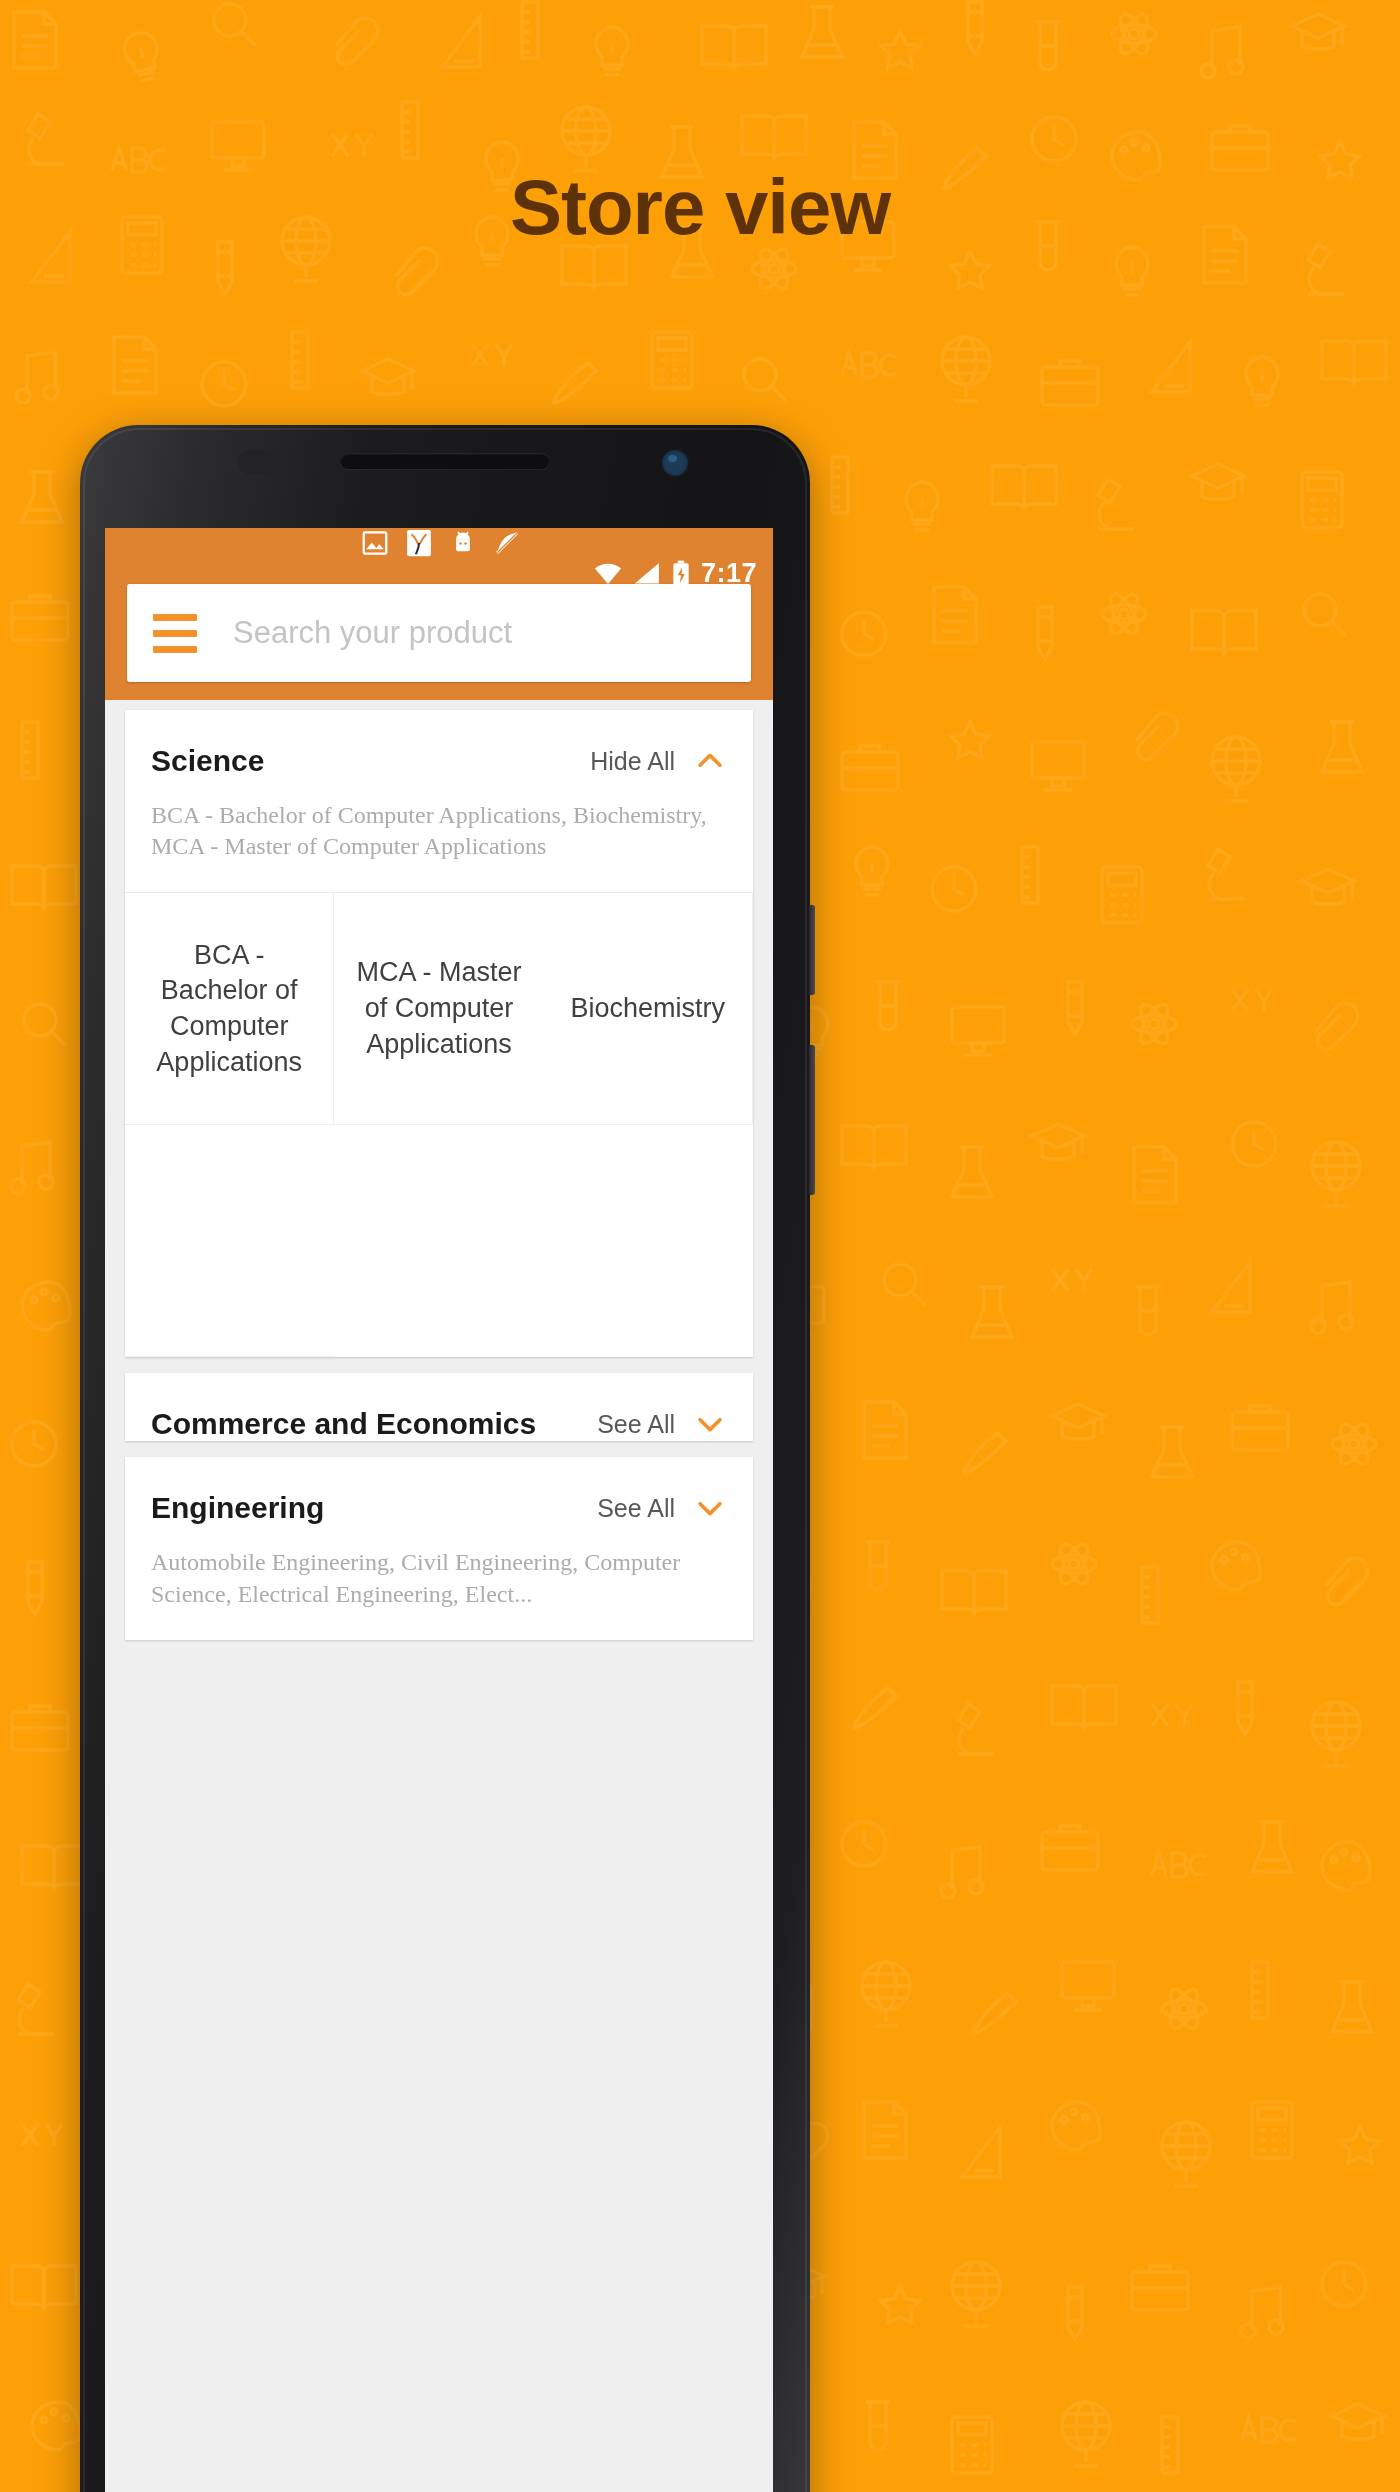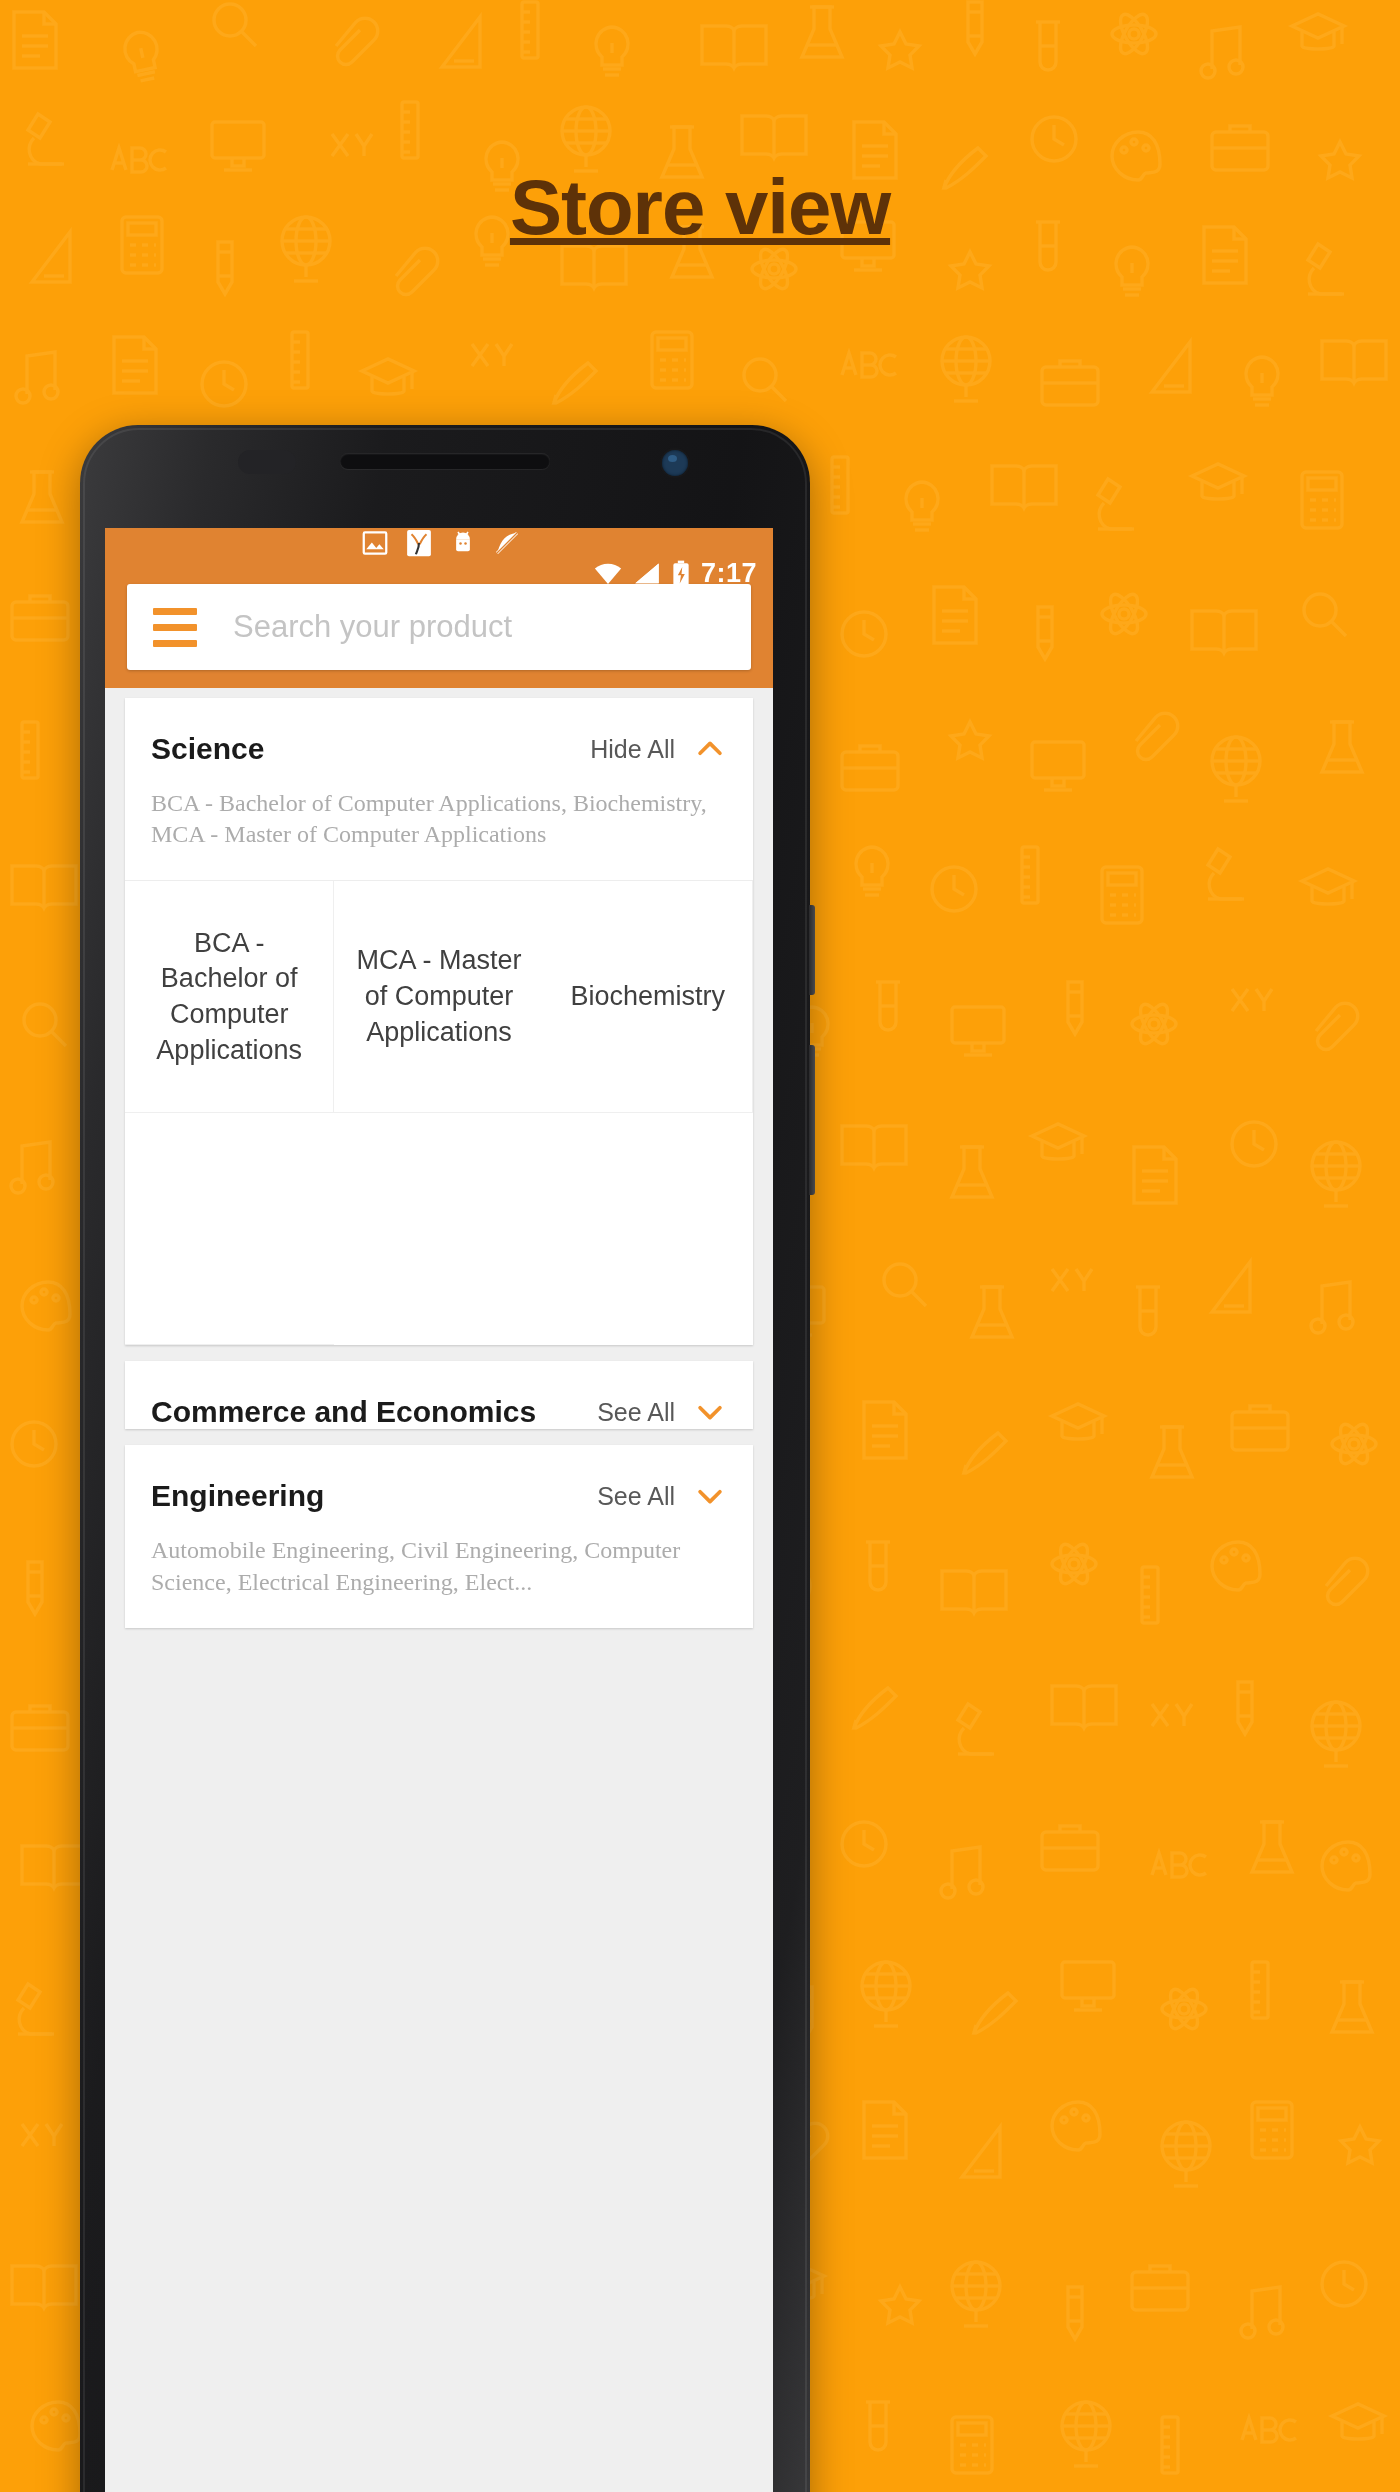--- a/index.html
+++ b/index.html
@@ -19,21 +19,20 @@
 
   
   .banner-title{
     position:absolute;top:168px;left:0;width:1400px;
     text-align:center;
     font-size:78px;font-weight:bold;
     color:#5E3208;
     letter-spacing:-1px;
     line-height:1;
     z-index:5;
-    text-decoration:underline;
   }
 
   
   .phone{
     position:absolute;
     left:80px;top:425px;
     width:730px;height:2130px;
     z-index:6;
   }
   .phone-body{
@@ -96,21 +95,21 @@
   .sb-right{margin-left:auto;display:flex;align-items:center;gap:10px;}
   .sb-time{font-size:27px;font-weight:bold;color:#fff;letter-spacing:.5px;}
   .sb-icon{display:block;}
 
   
   .toolbar{
     background:#E08331;
     padding:8px 22px 18px 22px;
   }
   .searchbar{
-    background:#fff;height:86px;border-radius:3px;
+    background:#fff;height:98px;border-radius:3px;
     display:flex;align-items:center;
     box-shadow:0 1px 3px rgba(0,0,0,.22);
     padding:0 26px;
   }
   .hamburger{width:44px;display:flex;flex-direction:column;gap:9px;flex:0 0 auto;cursor:pointer;}
   .hamburger span{display:block;height:7px;border-radius:1px;background:#F2922B;}
   .search-placeholder{
     margin-left:36px;font-size:31px;color:#C4C4C4;
     font-weight:400;white-space:nowrap;overflow:hidden;
   }

